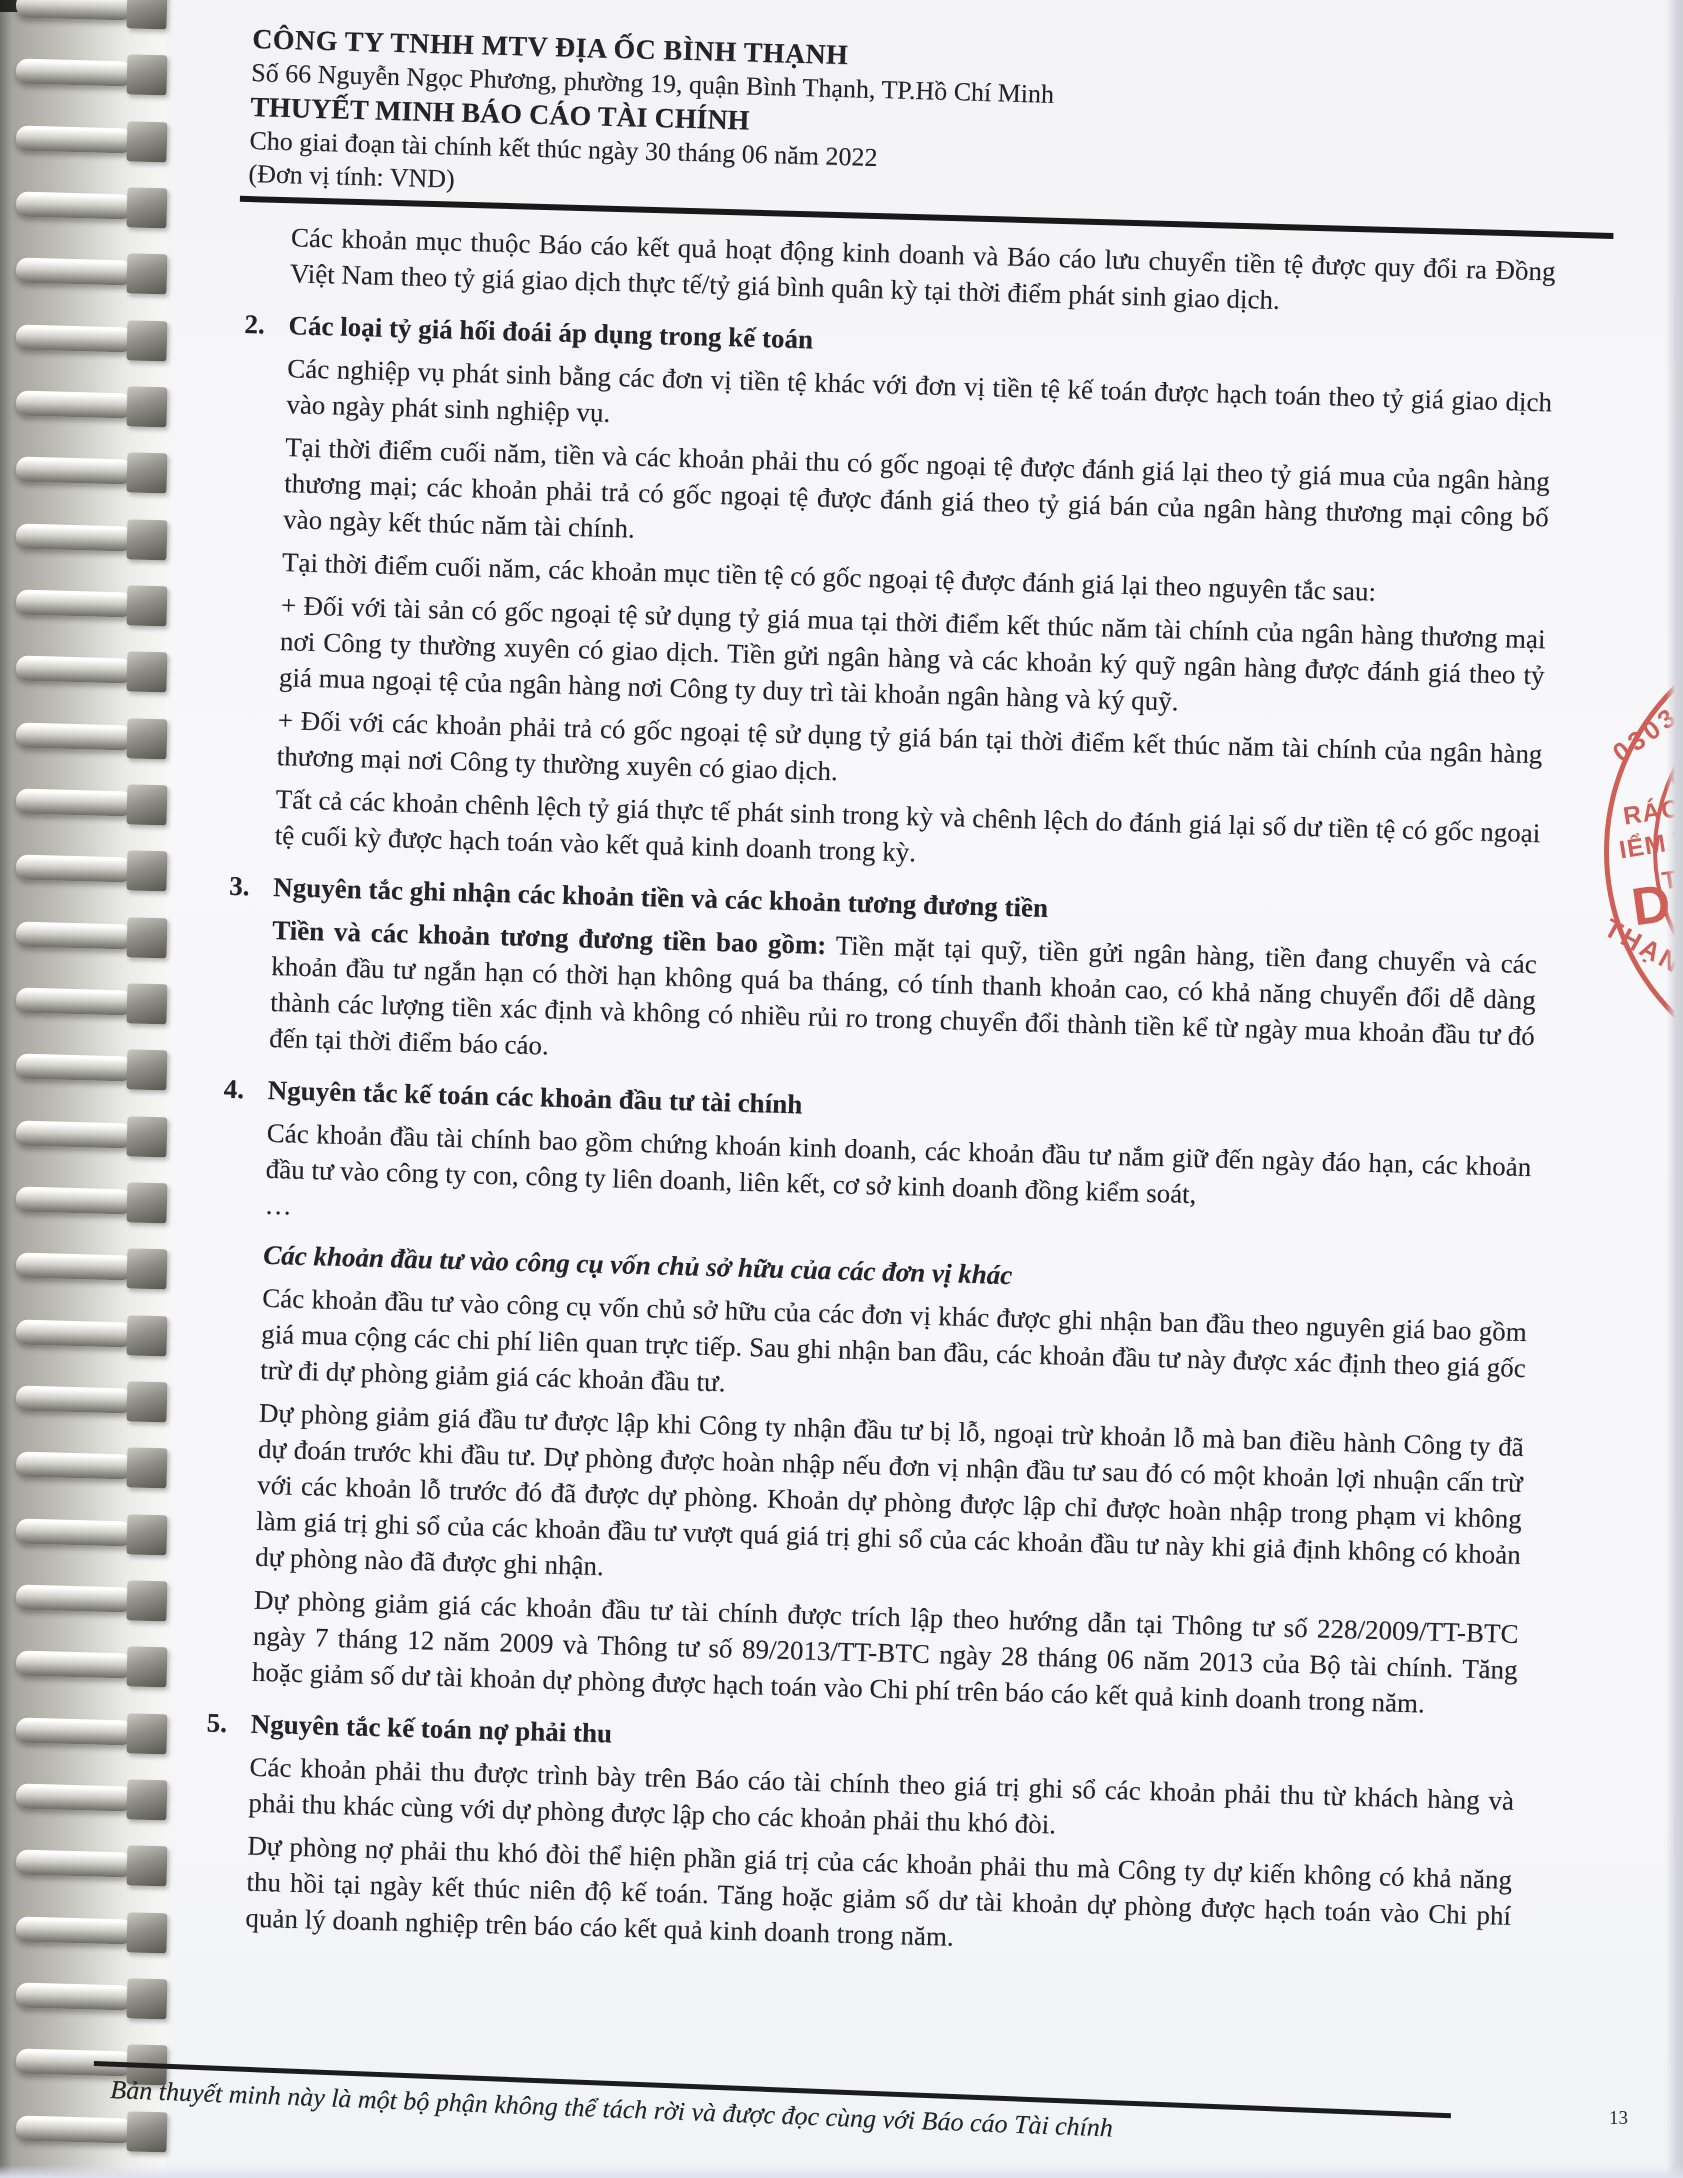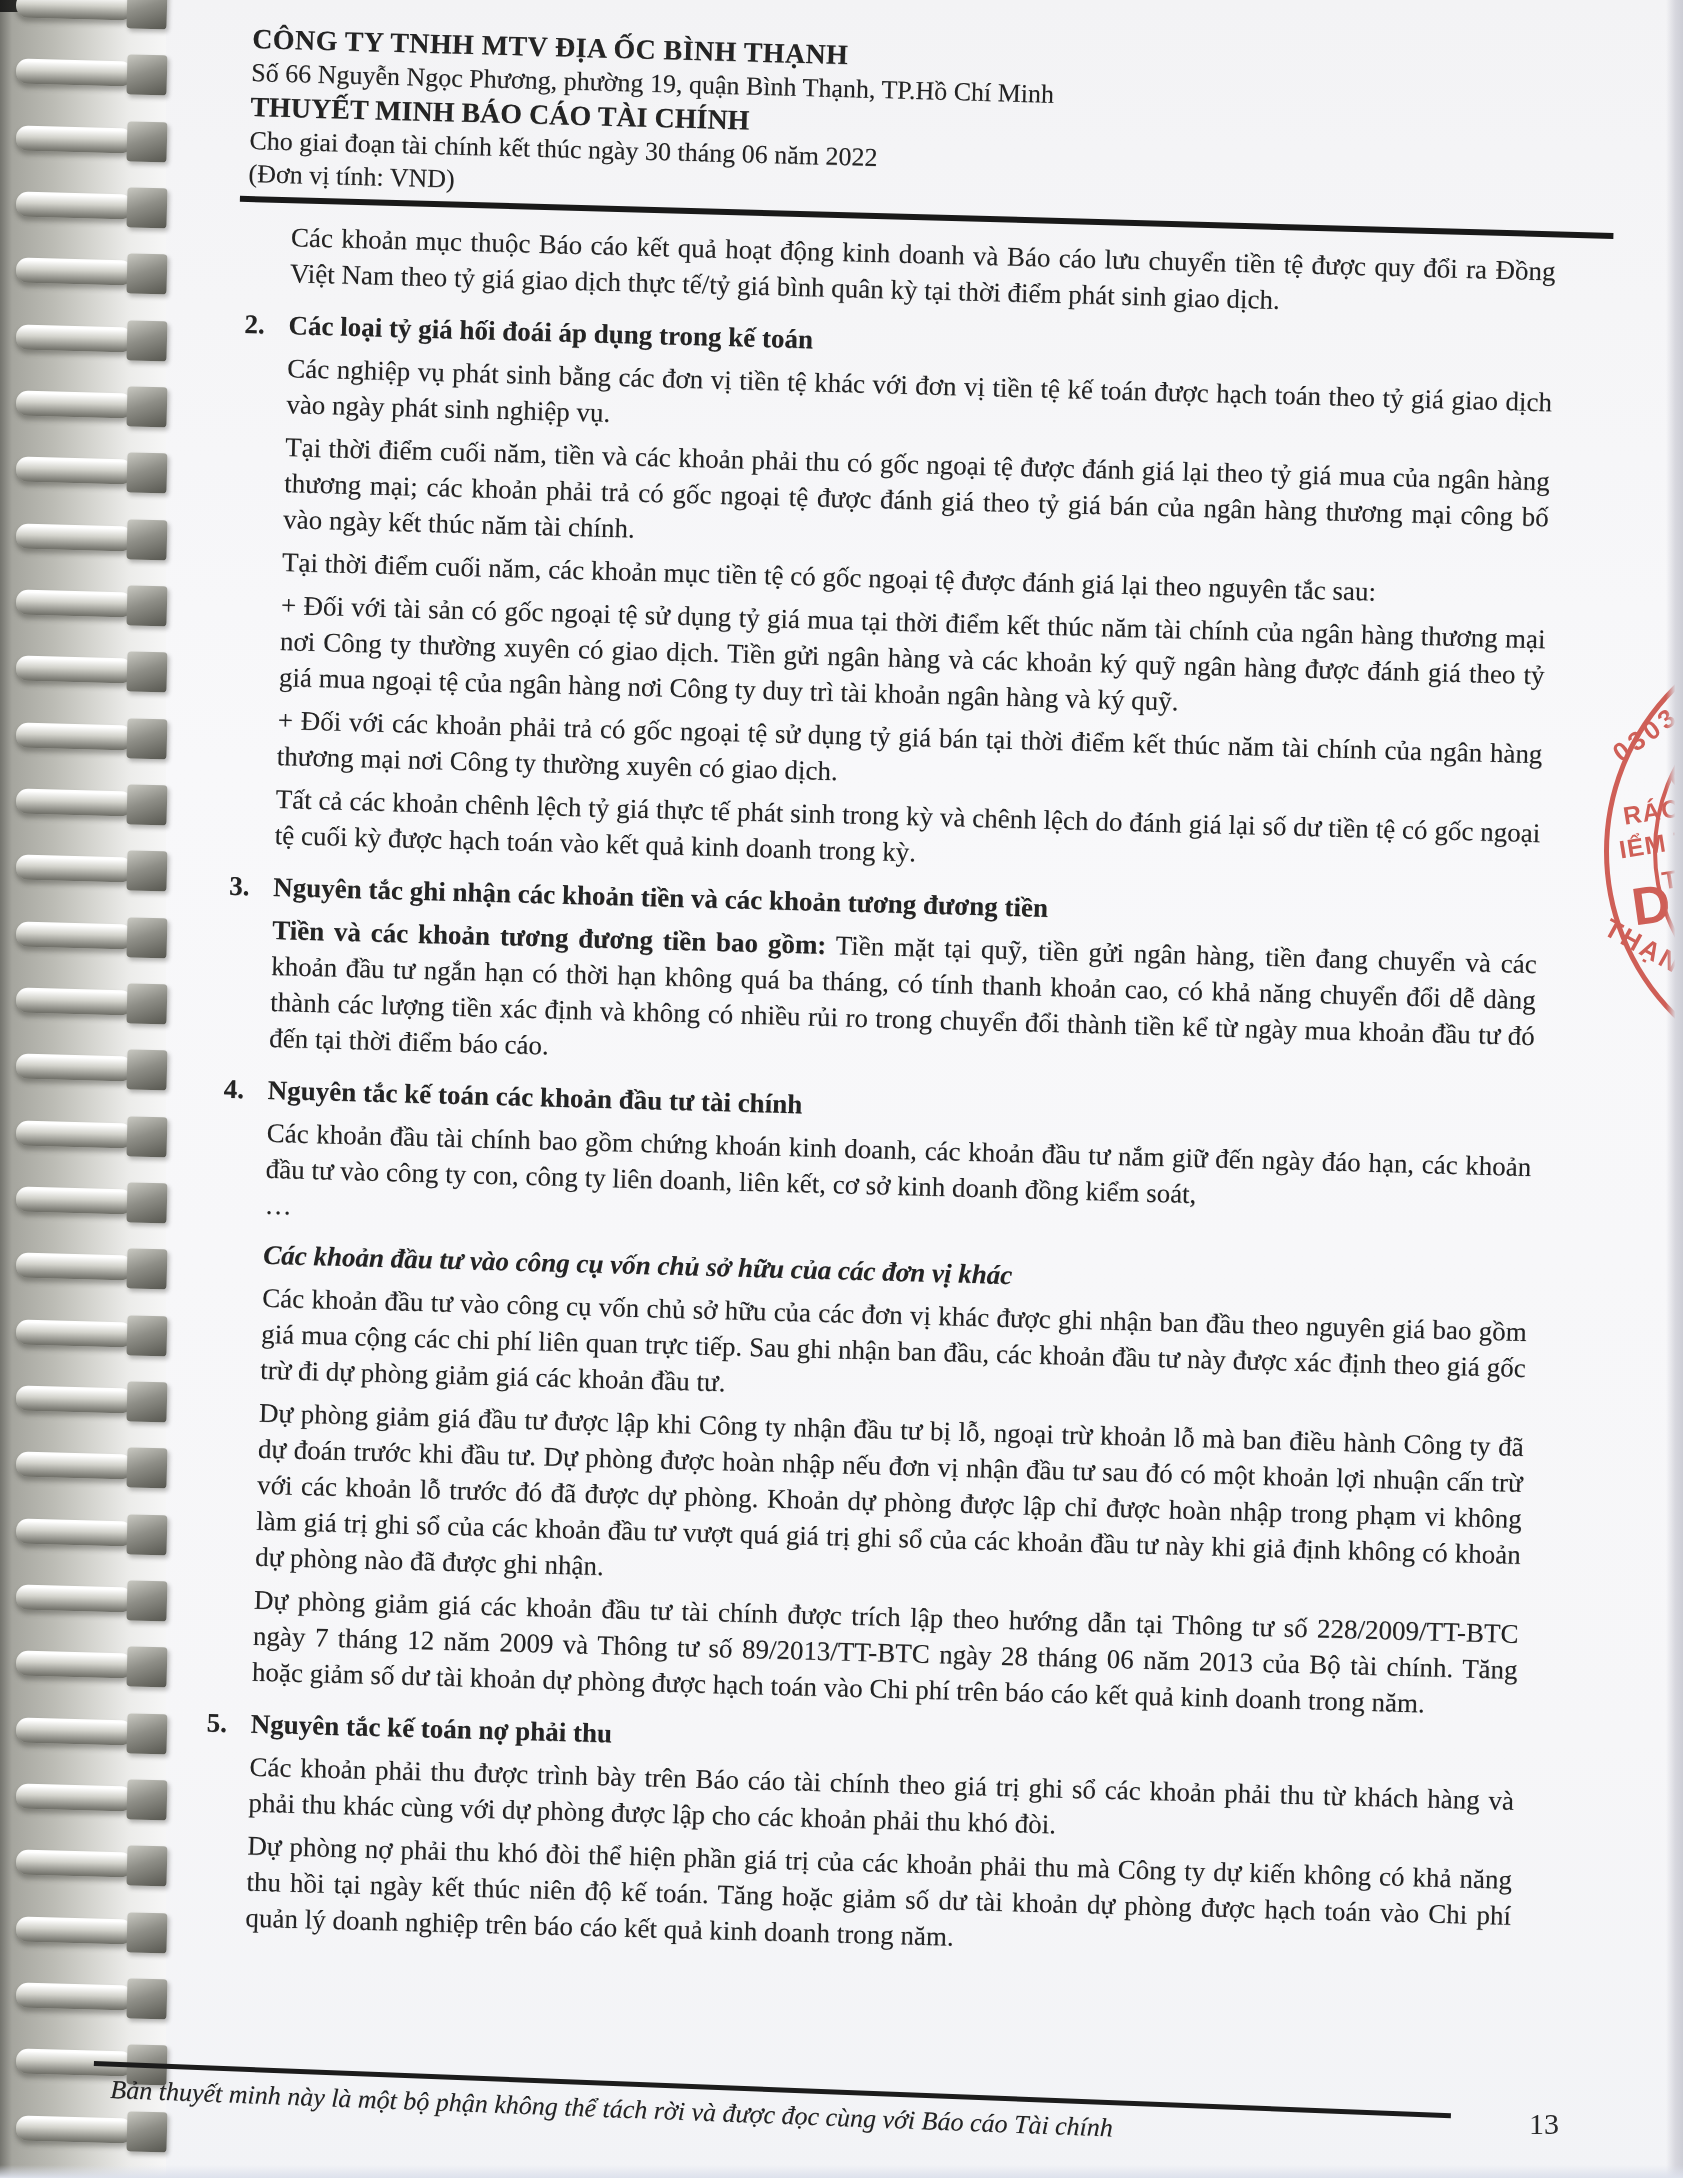--- a/index.html
+++ b/index.html
@@ -39,21 +39,21 @@
   .sub-head{margin:14px 0 0 44px;font-weight:bold;font-style:italic;font-size:27px;text-align:left;}
   .ellipsis-line{margin:0 0 0 44px;letter-spacing:2px;}
   .b{font-weight:bold;}
 
   
   .footer-rule{position:absolute;left:94px;top:2061px;width:1358px;height:5px;background:#1c1c1c;
                transform:rotate(2.2deg);transform-origin:0 0;}
   .footer-note{position:absolute;left:111px;top:2075px;width:1297px;font-style:italic;font-size:26px;
                transform:rotate(2.2deg);transform-origin:0 0;color:#232323;
                text-shadow:0.3px 0.3px 0.5px rgba(45,45,45,.35);}
-  .page-number{position:absolute;left:1529px;top:2107px;font-size:30px;color:#2a2a2a;}
+  .page-number{position:absolute;left:1609px;top:2107px;font-size:19px;color:#2a2a2a;}
 
   
   .stamp{position:absolute;left:1569px;top:634px;width:129px;height:426px;color:#c8453b;
          font-family:"Liberation Sans","DejaVu Sans",sans-serif;font-weight:bold;opacity:.85;}
   .stamp-circle{position:absolute;border-radius:50%;}
   .stamp-outer{left:35px;top:-15px;width:455px;height:455px;border:5px solid #c8453b;}
   .stamp-inner{left:84px;top:35px;width:356px;height:356px;border:4px solid #c8453b;}
   .sf{position:absolute;white-space:nowrap;}
   .sf-arc-top{left:40px;top:85px;font-size:26px;letter-spacing:4px;transform:rotate(-36deg);}
   .sf-l1{left:101px;top:129px;font-size:25px;transform:rotate(-9deg);}

